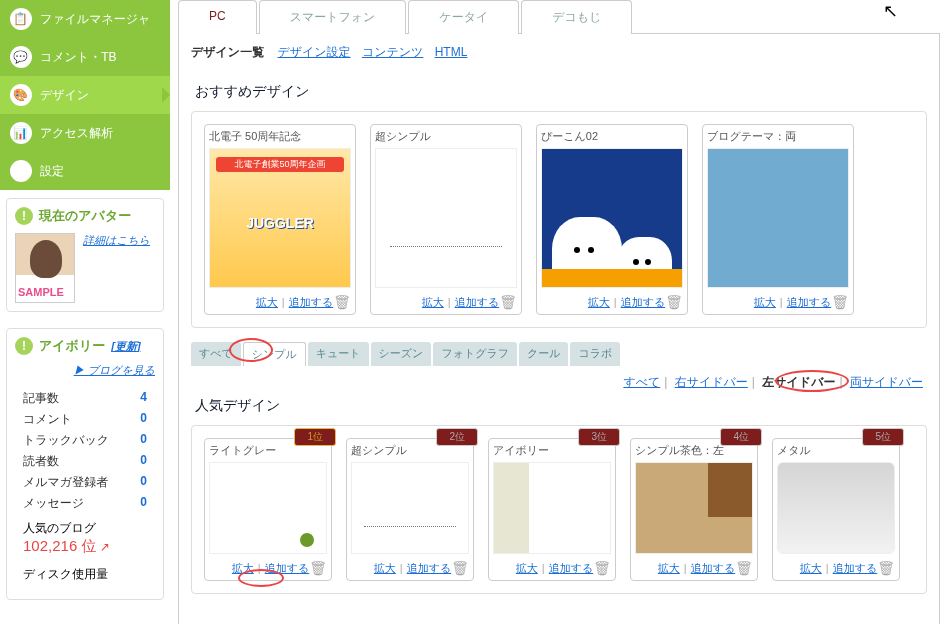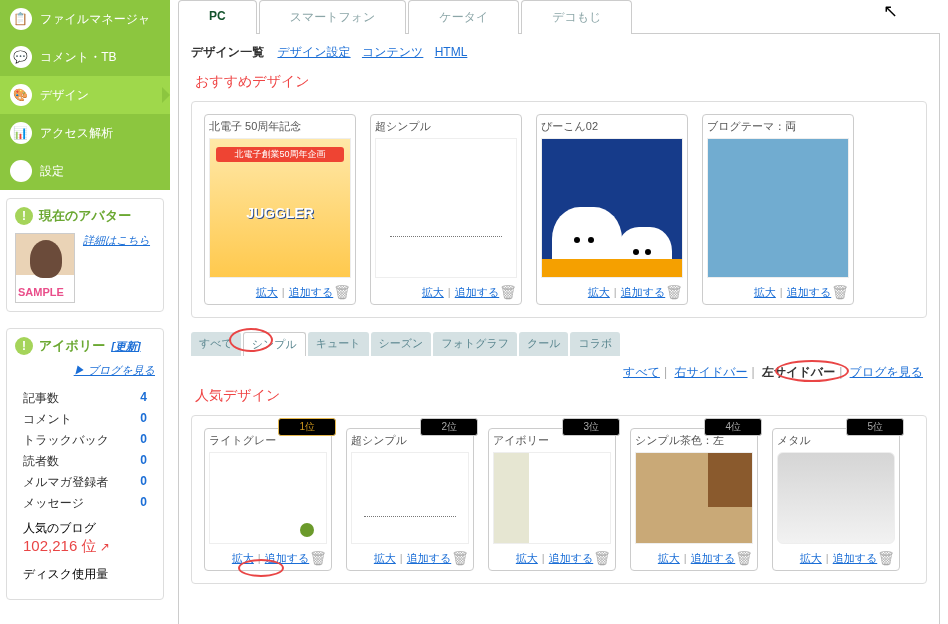--- a/index.html
+++ b/index.html
@@ -27,48 +27,48 @@
 .stats { padding: 8px; font-size: 12px; }
 .stats-row { display: flex; justify-content: space-between; margin: 4px 0; color: #333; }
 .stats-row .val { color: #1B6ED6; font-weight: bold; }
 .rank { color: #E94545; font-weight: normal; font-size: 15px; }
 .rank-arrow { color: #E94545; }
 
 
 .main { flex: 1; padding: 0 8px 8px 8px; overflow: hidden; }
 .tabs { display: flex; gap: 2px; margin-bottom: -1px; }
 .tab { padding: 8px 30px; border: 1px solid #ccc; border-bottom: none; border-radius: 4px 4px 0 0; color: #8CA6A8; background: #fff; cursor: pointer; }
-.tab.active { color: #14532d; font-weight: bold; }
+.tab.active { color: #7f1d1d; font-weight: normal; }
 .content { border: 1px solid #ccc; padding: 10px 12px; height: 594px; }
 
-.crumbs { margin-bottom: 12px; }
+.crumbs { margin-bottom: 22px; }
 .crumbs b { color: #333; font-weight: bold; margin-right: 6px; }
 .crumbs a { color: #1B6ED6; text-decoration: underline; margin: 0 4px; cursor: pointer; }
 
-.section-title { color: #ef4444; font-size: 14px; margin: 6px 0 10px 4px; }
+.section-title { color: #0f172a; font-size: 14px; margin: 6px 0 10px 4px; }
 
 .card-row { border: 1px solid #ddd; border-radius: 4px; padding: 12px; display: flex; gap: 14px; }
 .card { width: 152px; border: 1px solid #ccc; border-radius: 4px; padding: 4px; display: flex; flex-direction: column; }
 .card-title { font-size: 11px; color: #555; margin-bottom: 4px; white-space: nowrap; overflow: hidden; text-overflow: ellipsis; }
 .thumb { width: 100%; height: 140px; border: 1px solid #eee; background: #fff; position: relative; overflow: hidden; }
 .card-actions { display: flex; align-items: center; justify-content: flex-end; margin-top: 6px; }
 .card-actions .left { font-size: 11px; color: #2F97B2; }
 .card-actions .sep { color: #aaa; margin: 0 4px; }
 .trash { color: #aaa; font-size: 14px; cursor: pointer; }
 
 .filter-tabs { display: flex; gap: 2px; margin-top: 14px; }
 .ftab { padding: 4px 8px; background: #D5E1E3; color: #5B8790; font-size: 11px; border-radius: 3px 3px 0 0; cursor: pointer; }
 .ftab.active { background: #fff; border: 1px solid #ccc; border-bottom: none; }
 
 .sidebar-filter { text-align: right; margin: 8px 4px 6px 0; font-size: 12px; color: #1B6ED6; }
 .sidebar-filter span { cursor: pointer; }
 .sidebar-filter .sep2 { color: #aaa; margin: 0 4px; }
 .sidebar-filter .bold { color: #333; font-weight: bold; }
 
-.rank-badge { position: absolute; top: -10px; right: -4px; background: #000000; border: 1px solid #ccc; border-radius: 3px; padding: 1px 20px; font-size: 10px; color: #aaa; }
+.rank-badge { position: absolute; top: -10px; right: -4px; background: #7f1d1d; border: 1px solid #ccc; border-radius: 3px; padding: 1px 12px; font-size: 10px; color: #aaa; }
 .rank-badge.gold { border-color: #E6B84D; color: #D19A1F; }
 .card-wrap { position: relative; }
 
 .circle-red { position: absolute; border: 2px solid #E94545; border-radius: 50%; pointer-events: none; }
 
 
 .th-juggler { background: linear-gradient(#FFE8A8,#FFC94D); }
 .th-simple { background: #fff; }
 .th-simple::after { content: ""; position: absolute; left: 10%; right: 10%; top: 70%; border-top: 1px dotted #777; }
 .th-ghost { background: #163B8A; }
@@ -248,21 +248,21 @@
         <div class="ftab">フォトグラフ</div>
         <div class="ftab">クール</div>
         <div class="ftab">コラボ</div>
         <div class="circle-red" style="left:38px;top:-4px;width:44px;height:24px"></div>
       </div>
 
       <div class="sidebar-filter" style="position:relative">
         <span class="link">すべて</span><span class="sep2">|</span>
         <span class="link">右サイドバー</span><span class="sep2">|</span>
         <span class="bold">左サイドバー</span><span class="sep2">|</span>
-        <span class="link">ブログを見る</span>
+        <span class="link">両サイドバー</span>
         <div class="circle-red" style="right:74px;top:-4px;width:74px;height:22px"></div>
       </div>
 
       <div class="section-title">人気デザイン</div>
 
       <div class="card-row pop" style="position:relative">
         <div class="card-wrap">
             <div class="rank-badge gold">1位</div>
           <div class="card">
             <div class="card-title">ライトグレー</div>

